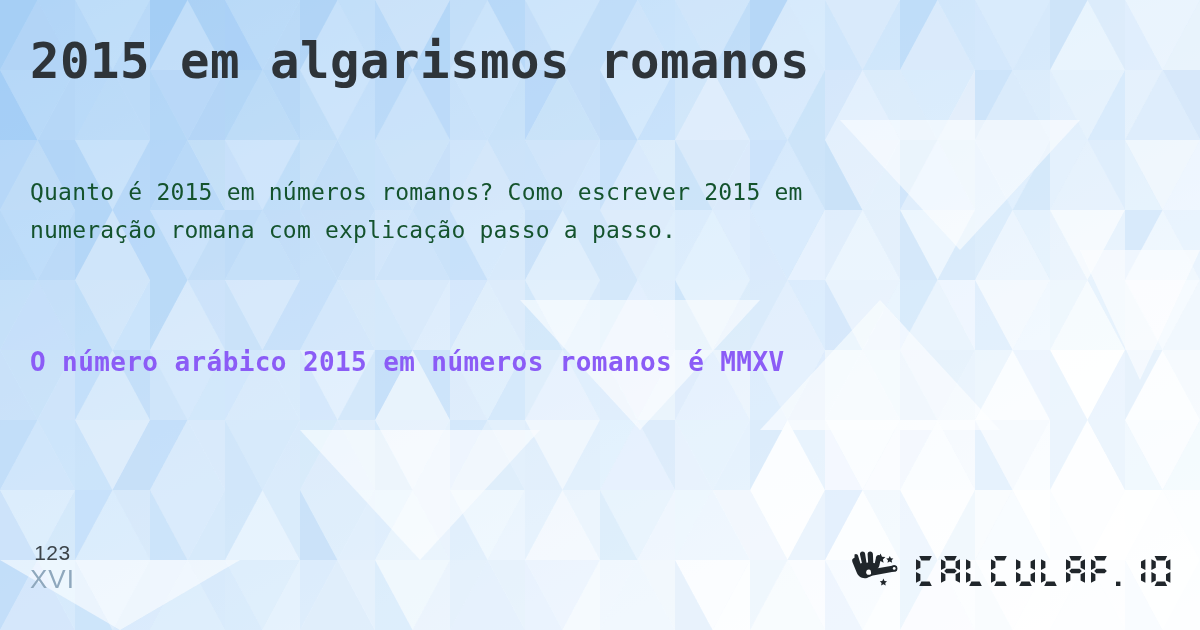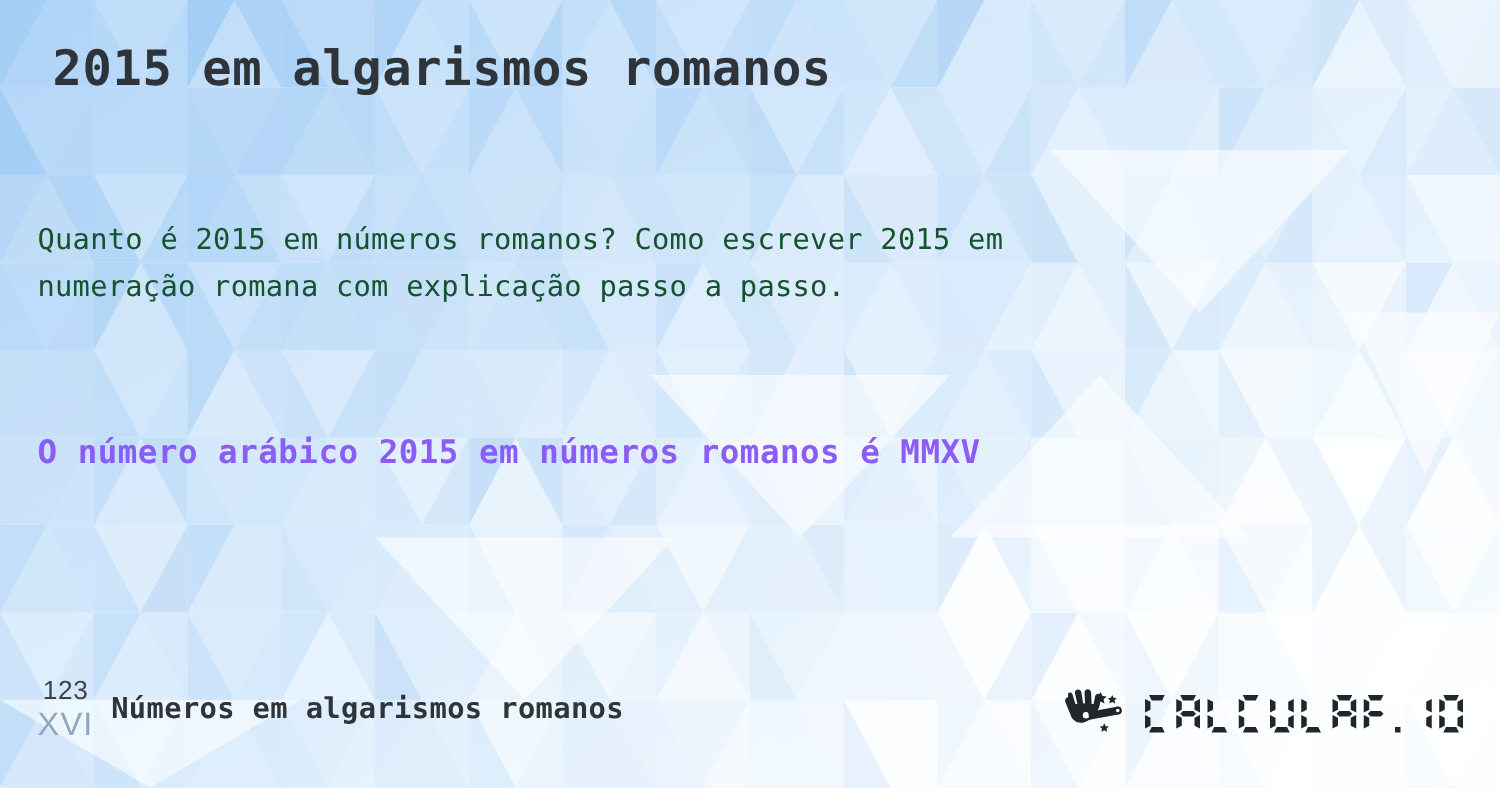--- a/index.html
+++ b/index.html
@@ -12,22 +12,22 @@
   #stage { position:absolute; inset:0; width:1200px; height:630px; overflow:hidden; }
 
   
   #bg { position:absolute; inset:0; z-index:0; }
   #bg svg { display:block; width:1200px; height:630px; }
 
   
   #content { position:absolute; inset:0; z-index:2; }
 
   .page-title {
-    position:absolute; left:42px; top:33px;
-    font-size:39px; font-weight:bold; letter-spacing:0.5px;
+    position:absolute; left:30px; top:33px;
+    font-size:49px; font-weight:bold; letter-spacing:0.5px;
     color:#2e3439; white-space:nowrap;
     font-family:"DejaVu Sans Mono", monospace;
   }
 
   .lead {
     position:absolute; left:30px; top:173px;
     width:1070px;
     font-size:23px; line-height:38px; color:#14532d;
     font-family:"DejaVu Sans Mono", monospace;
     letter-spacing:0.2px;
@@ -543,21 +543,20 @@
 
     <div class="answer">O número arábico 2015 em números romanos é MMXV</div>
 
     <div class="footer">
 
       <div class="brand-left">
         <div class="rn-logo">
           <span class="num">123</span>
           <span class="rom">XVI</span>
         </div>
-        <span class="site-name">Números em algarismos romanos</span>
       </div>
 
       <div class="brand-right">
         <span class="wand-icon">
           <svg viewBox="0 0 66 40" xmlns="http://www.w3.org/2000/svg">
             <g fill="#20262b">
 
               <path d="M10.5 4.5c1.5-1.1 3.1-.4 3.6 1.3l2.3 7.6 1.5-.5-1.9-8.1c-.4-1.8.8-3.2 2.5-3.2 1.4 0 2.4.9 2.6 2.2l1.4 8.9 1.6-.2-.5-8.2c-.1-1.7 1-2.9 2.6-2.9 1.5 0 2.6 1.1 2.7 2.6l.4 9.1c.5 0 1 .1 1.5.2l1.3-6.2c.3-1.5 1.6-2.4 3-2.1 1.4.3 2.2 1.6 1.9 3.1l-1.6 7.3c-.3 1.3-.9 2.3-1.7 3.1l.4 1.6-5.6 2.2c-.6 2.5-2.3 4.5-4.9 5.4-4.9 1.7-9.7-1.1-11.1-5.7L8.4 12c-.6-1.9-.2-3.6 2.1-4.2z"></path>
 
               <circle cx="24.8" cy="22.2" r="4.6" fill="#20262b"></circle>

